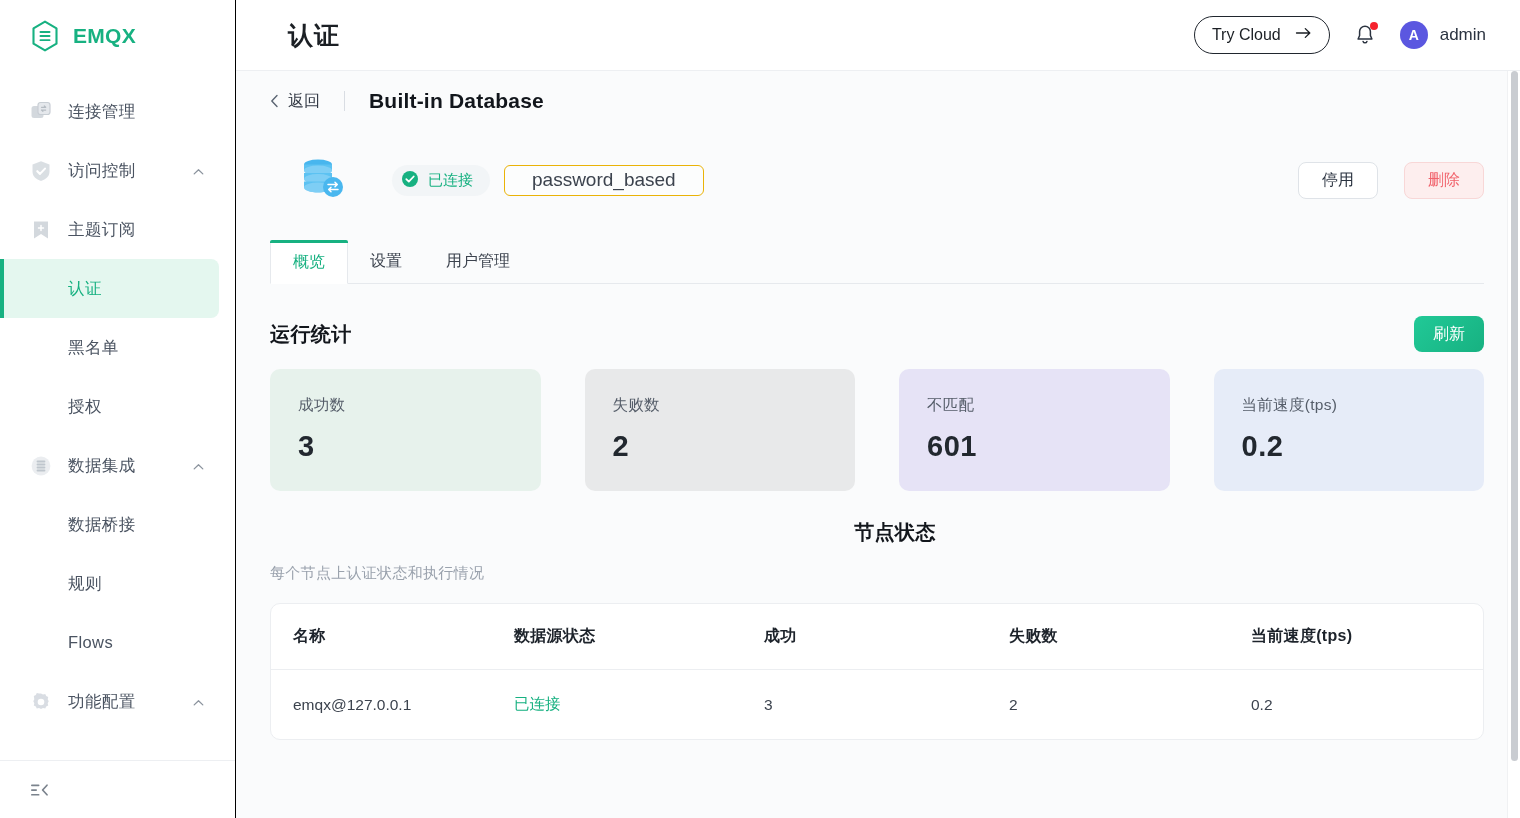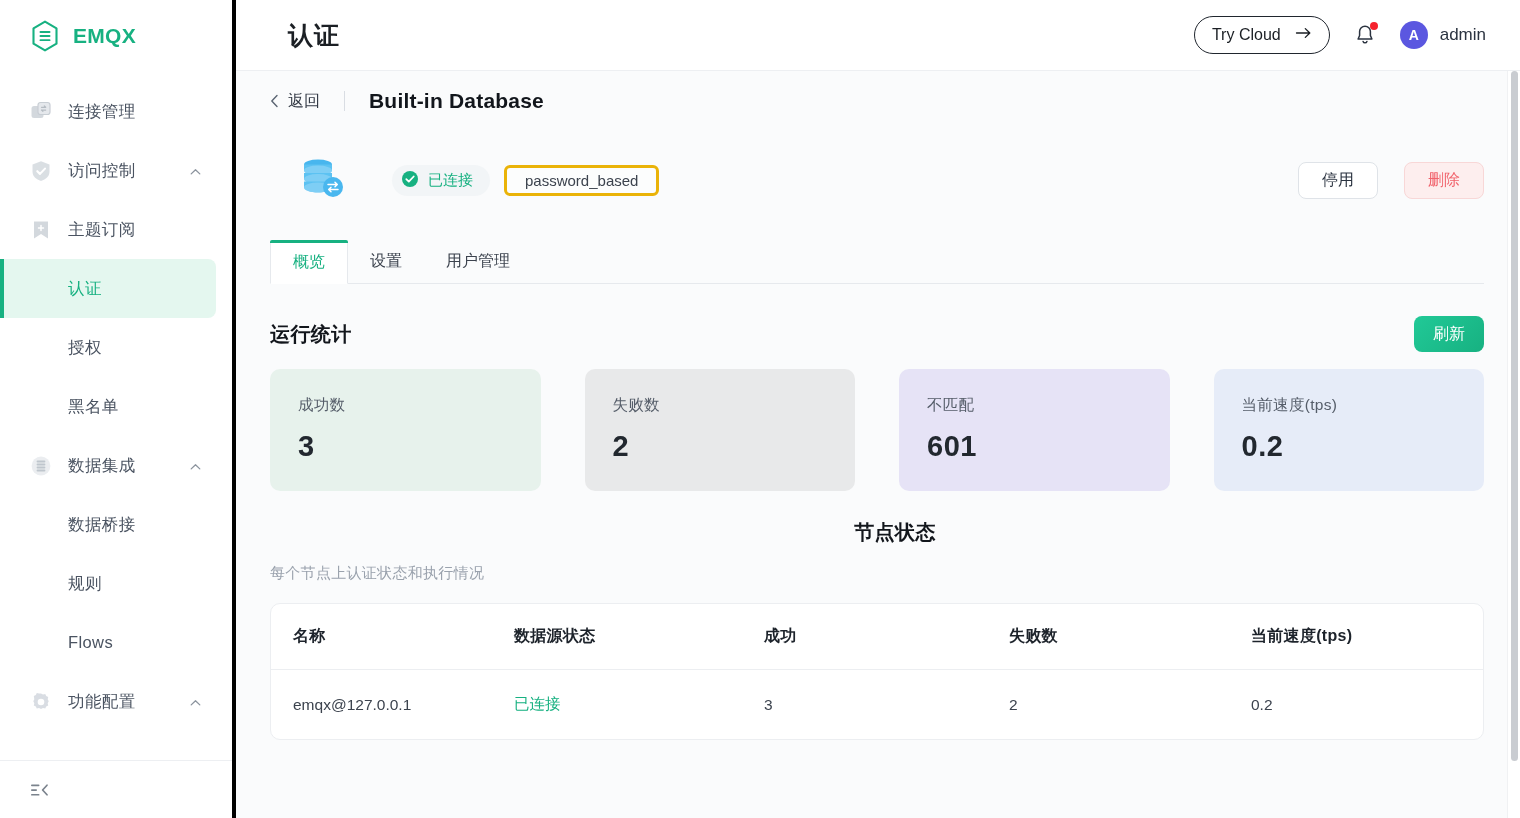--- a/index.html
+++ b/index.html
@@ -9,21 +9,21 @@
     background: #ffffff;
     overflow: hidden;
     -webkit-font-smoothing: antialiased;
   }
   .app { display: flex; width: 1520px; height: 818px; position: relative; }
 
   
   .sidebar {
     width: 236px; height: 818px; flex: 0 0 236px;
     background: #ffffff;
-    border-right: 4px solid #000000;
+    border-right: 1px solid #000000;
     display: flex; flex-direction: column;
     position: relative;
   }
   .brand {
     height: 72px; display: flex; align-items: center;
     padding-left: 28px; gap: 11px;
   }
   .brand-logo { width: 34px; height: 34px; display: block; }
   .brand-name {
     font-size: 21px; font-weight: 700; color: #17b181; letter-spacing: .3px;
@@ -105,23 +105,23 @@
     display: flex; align-items: center; padding: 12px 36px 0 34px; height: 86px;
   }
   .db-icon { width: 56px; height: 56px; flex: 0 0 56px; margin-left: 24px; }
   .badges { display: flex; align-items: center; gap: 14px; margin-left: 42px; }
   .badge-connected {
     height: 31px; padding: 0 17px 0 9px; border-radius: 16px;
     background: #f2f5f7; display: flex; align-items: center; gap: 9px;
     font-size: 15px; color: #17b181;
   }
   .badge-type {
-    height: 31px; padding: 0 18px; border-radius: 6px; background: #fcfdfd;
-    border: 3px solid #eab308; display: flex; align-items: center;
-    font-size: 15px; color: #3c434e;
+    height: 31px; padding: 0 27px; border-radius: 6px; background: #fcfdfd;
+    border: 1px solid #eab308; display: flex; align-items: center;
+    font-size: 19px; color: #3c434e;
   }
   .summary-actions { margin-left: auto; display: flex; gap: 26px; }
   .btn {
     height: 37px; padding: 0 23px; border-radius: 8px; font-size: 16px;
     display: flex; align-items: center; justify-content: center; cursor: pointer;
   }
   .btn-disable { background: #ffffff; border: 1px solid #dfe3e8; color: #2b3340; }
   .btn-delete { background: #fdeeee; border: 1px solid #f8d7d7; color: #f1636c; }
 
   .tabs {
@@ -253,25 +253,25 @@
           </svg>
         </span>
         <span class="lbl">主题订阅</span>
       </div>
 
       <div class="nav-sub active">
         <span class="lbl">认证</span>
       </div>
 
       <div class="nav-sub">
+        <span class="lbl">黑名单</span>
+      </div>
+
+      <div class="nav-sub">
         <span class="lbl">授权</span>
-      </div>
-
-      <div class="nav-sub">
-        <span class="lbl">黑名单</span>
       </div>
 
       <div class="nav-item">
         <span class="ico">
           <svg viewBox="0 0 26 26" width="26" height="26">
             <circle cx="13" cy="13" r="9.4" fill="#e9ecef"></circle>
             <rect x="8.6" y="7.6" width="8.8" height="1.9" rx=".9" fill="#b9c0c8"></rect>
             <rect x="8.6" y="10.6" width="8.8" height="1.9" rx=".9" fill="#b9c0c8"></rect>
             <rect x="8.6" y="13.6" width="8.8" height="1.9" rx=".9" fill="#b9c0c8"></rect>
             <rect x="8.6" y="16.6" width="8.8" height="1.9" rx=".9" fill="#b9c0c8"></rect>

